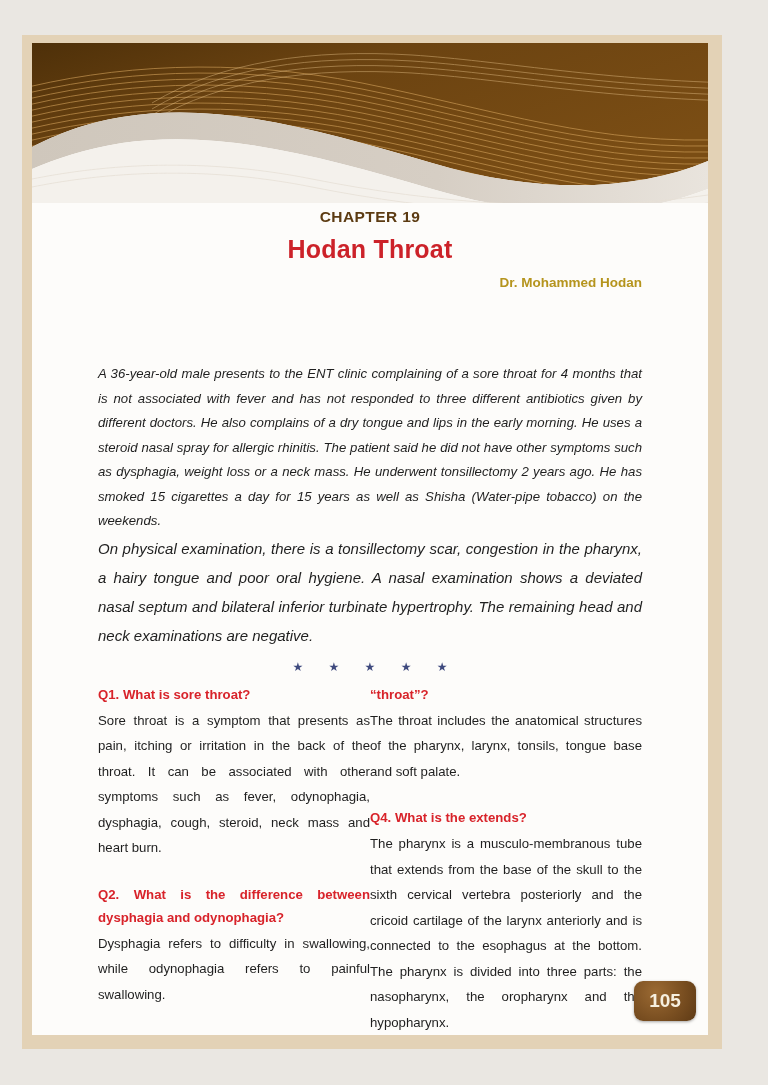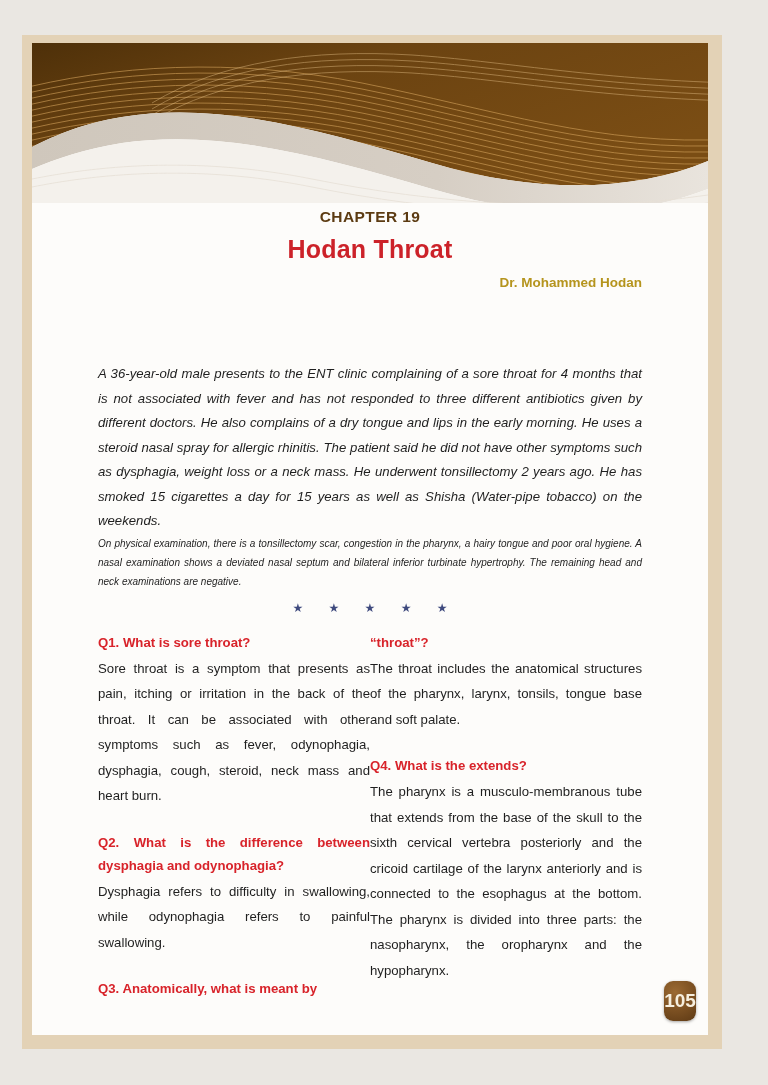--- a/index.html
+++ b/index.html
@@ -90,39 +90,39 @@
   }
   .case-para {
     margin: 0;
     font-style: italic;
     text-align: justify;
     font-size: 13.2px;
     line-height: 24.5px;
     color: #1f1f1f;
   }
   .case-para.exam {
-    font-size: 10px;
-    line-height: 19px;
+    font-size: 15px;
+    line-height: 29px;
     margin-top: 0px;
   }
 
   .star-divider {
     margin: 9px 0 0 0;
     text-align: center;
     color: #3f4a7e;
     font-size: 12px;
     letter-spacing: 11px;
     text-indent: 11px;
     line-height: 16px;
   }
 
   
   .qa-columns {
     display: flex;
-    margin-top: 15px;
+    margin-top: 8px;
   }
   .qa-col {
     flex: 1 1 0;
     min-width: 0;
   }
   .q-heading {
     margin: 0 0 2px 0;
     font-size: 13.2px;
     font-weight: bold;
     color: #d8232a;
@@ -137,21 +137,21 @@
     color: #1f1f1f;
     text-align: justify;
   }
   .a-para + .q-heading { margin-top: 22px; }
 
   
   #page-badge {
     position: absolute;
     right: 12px;
     bottom: 14px;
-    width: 32px;
+    width: 62px;
     height: 40px;
     border-radius: 9px;
     background: radial-gradient(circle at 35% 28%, #9b6a33 0%, #7a4f21 55%, #5e3a15 100%);
     color: #f6efdf;
     font-size: 19px;
     font-weight: bold;
     display: flex;
     align-items: center;
     justify-content: center;
     box-shadow: 0 1px 3px rgba(0,0,0,0.35);

